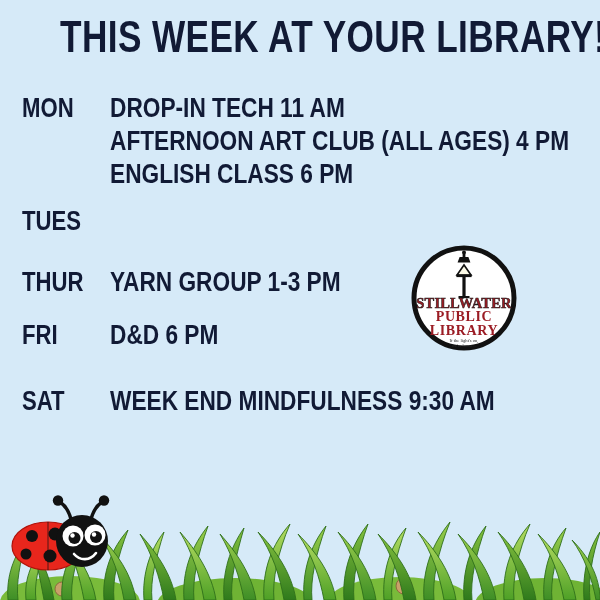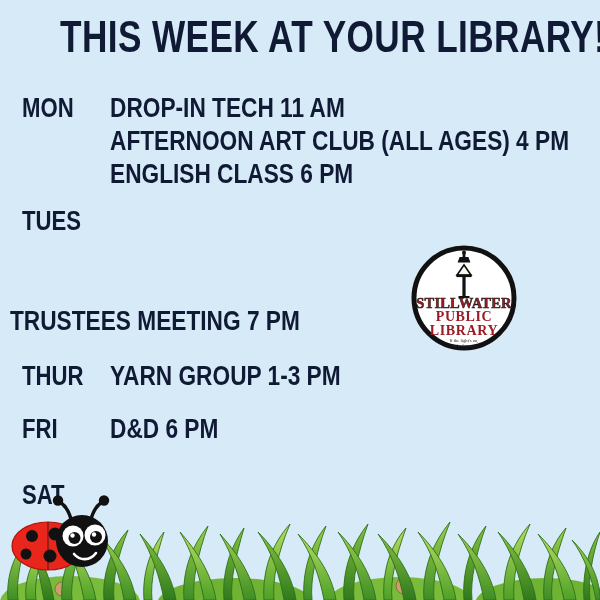--- a/index.html
+++ b/index.html
@@ -45,21 +45,21 @@
     top: 92px;
     left: 22px;
     width: 540px;
   }
   .row {
     display: flex;
     align-items: flex-start;
     margin-bottom: 22px;
   }
   .row.mon { margin-bottom: 14px; }
-  .row.tues { margin-bottom: 22px; flex-direction: column; }
+  .row.tues { margin-bottom: 28px; }
   .row.thur { margin-bottom: 20px; }
   .row.fri { margin-bottom: 33px; }
   .row.sat { margin-bottom: 6px; }
 
   .day {
     color: #111a35;
     font-family: "Liberation Sans Narrow", "Liberation Sans", sans-serif;
     font-weight: bold;
     font-size: 27px;
     line-height: 33px;
@@ -128,41 +128,41 @@
       <div class="day">MON</div>
       <div class="events">
         <div class="event-line">DROP-IN TECH 11 AM</div>
         <div class="event-line">AFTERNOON ART CLUB (ALL AGES) 4 PM</div>
         <div class="event-line">ENGLISH CLASS 6 PM</div>
       </div>
     </div>
 
     <div class="row tues">
       <div class="day">TUES</div>
-      <div class="events">
-        <div class="event-line">TRUSTEES MEETING 7 PM</div>
-      </div>
     </div>
 
     <div class="row thur">
       <div class="day">THUR</div>
       <div class="events">
         <div class="event-line">YARN GROUP 1-3 PM</div>
       </div>
     </div>
 
     <div class="row fri">
       <div class="day">FRI</div>
       <div class="events">
         <div class="event-line">D&amp;D 6 PM</div>
       </div>
     </div>
 
     <div class="row sat">
       <div class="day">SAT</div>
+      <div class="events">
+        <div class="event-line">WEEK END MINDFULNESS 9:30 AM</div>
+      </div>
     </div>
 
   </div>
 
   <div id="logo">
     <svg width="106" height="106" viewBox="0 0 106 106" xmlns="http://www.w3.org/2000/svg">
       <circle cx="53" cy="53" r="50" fill="#ffffff" stroke="#111111" stroke-width="5"></circle>
 
       <g>
         <rect x="51.4" y="32" width="3.2" height="20" fill="#111111"></rect>

